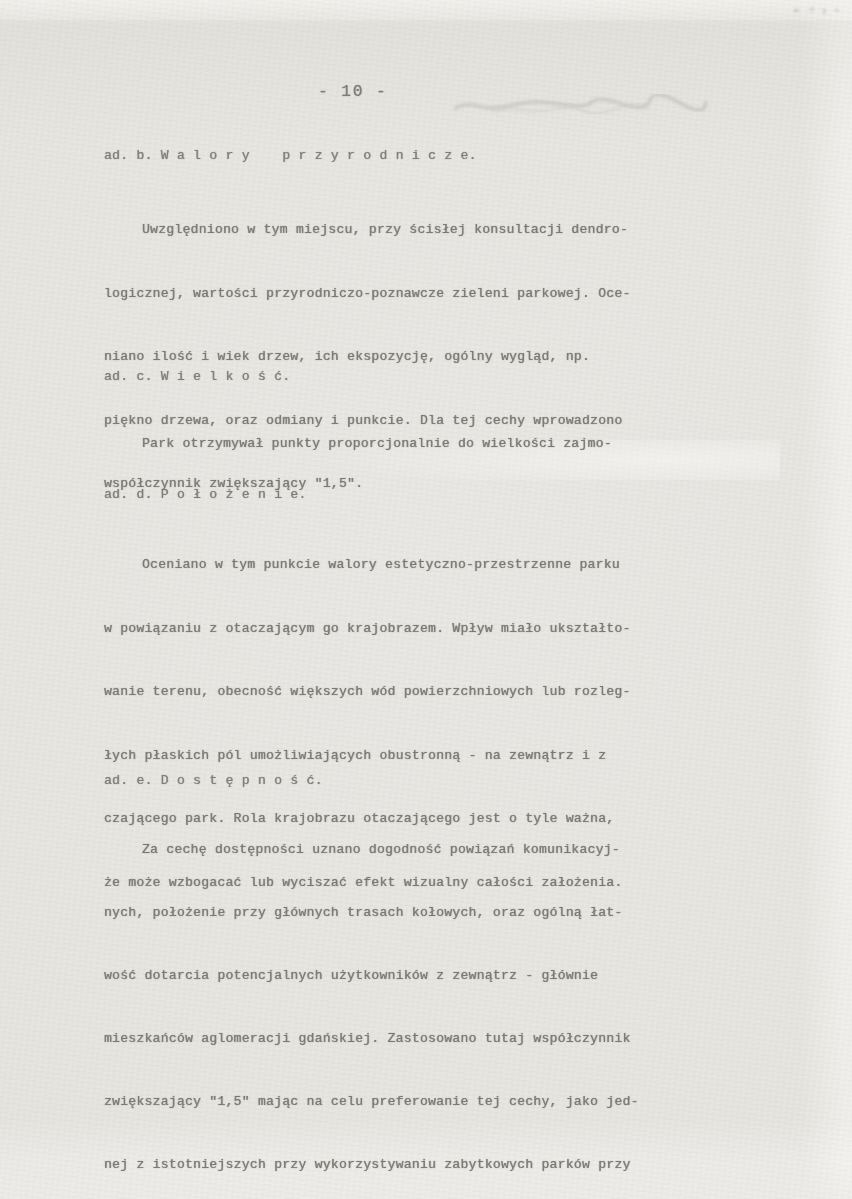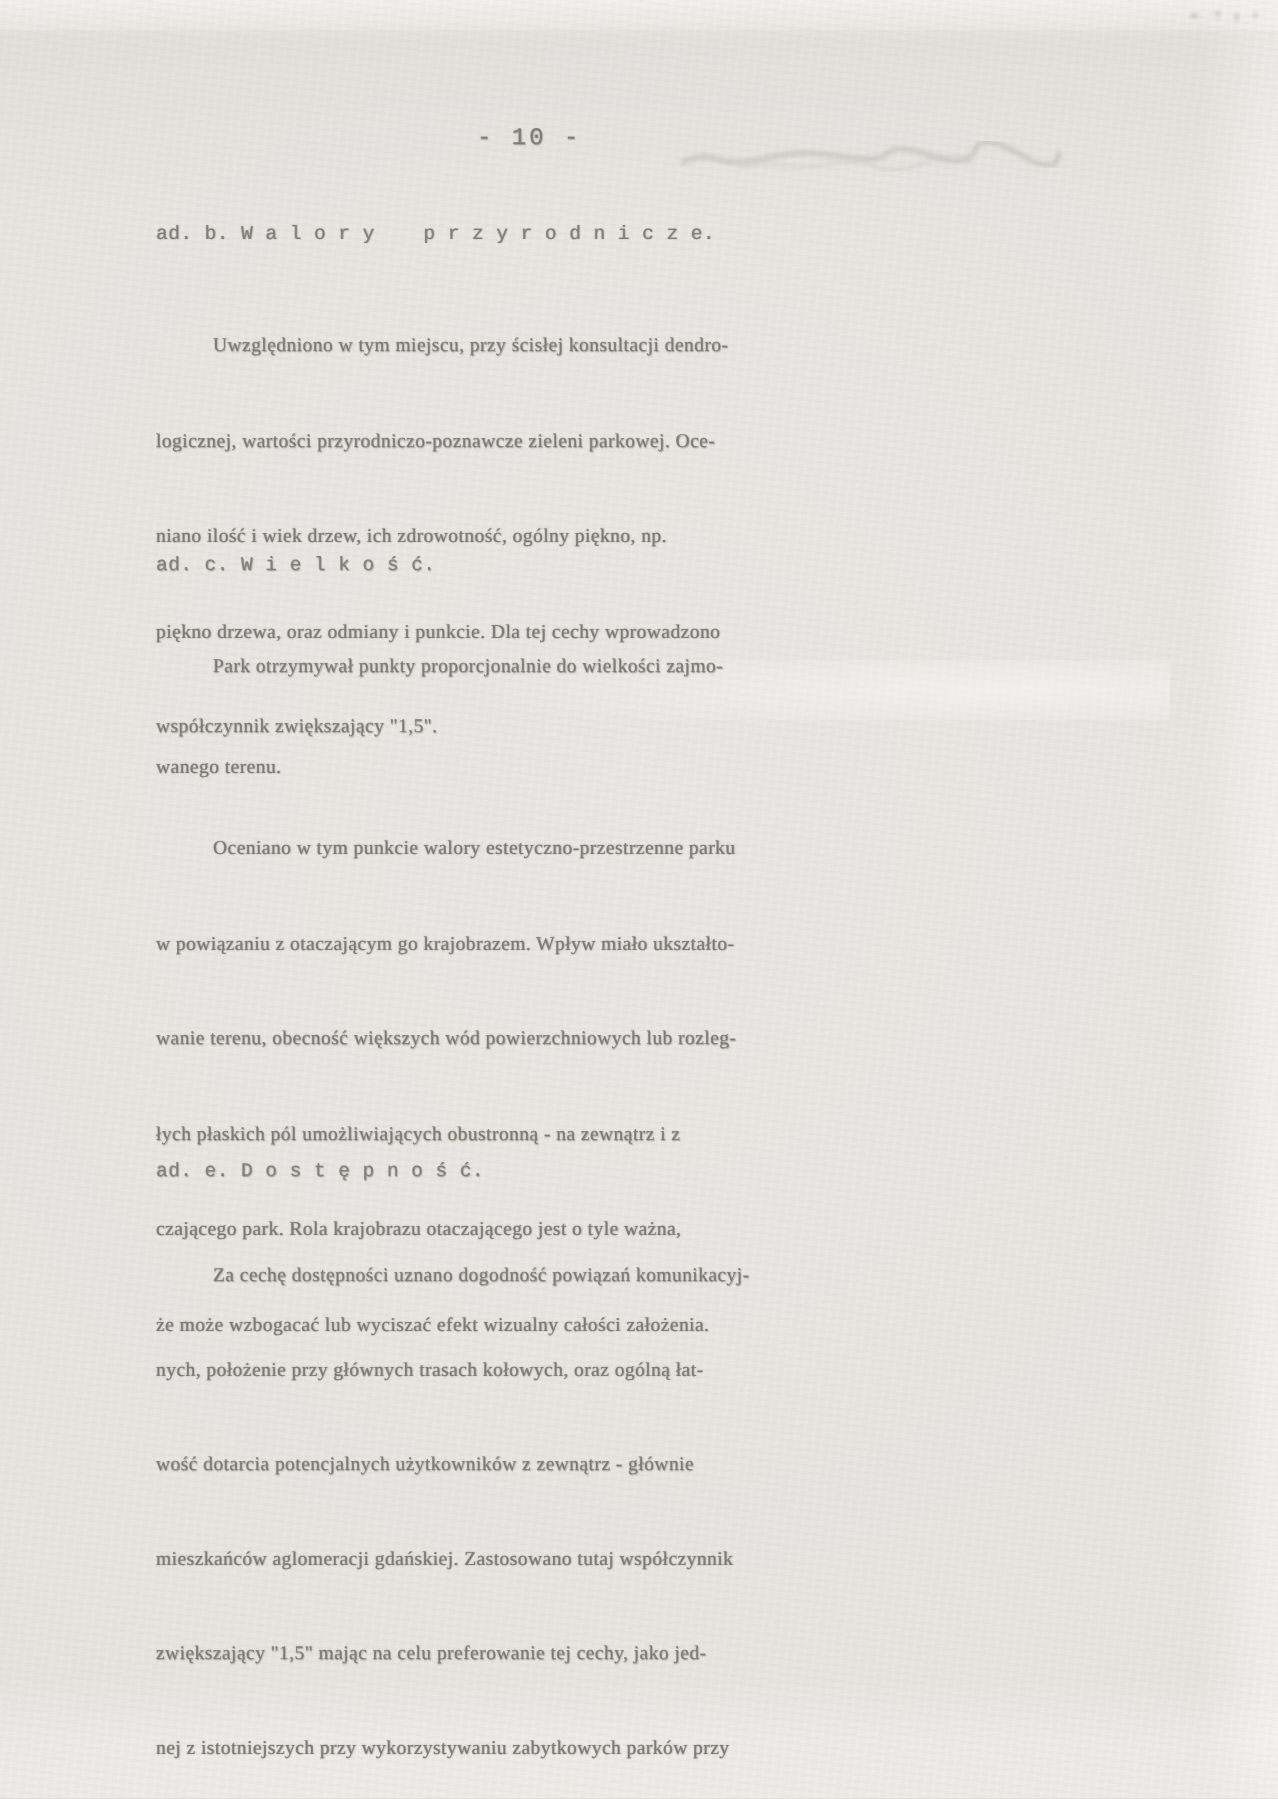--- a/index.html
+++ b/index.html
@@ -50,21 +50,20 @@
   .pagenum {
     font-size: 16px;
     letter-spacing: 2px;
   }
   .heading {
     opacity: 0.95;
   }
   .para .line {
     line-height: 33.5px;
     height: 33.5px;
-    font-family: Liberation Serif, serif;
   }
   .para.tight .line { line-height: 33px; height: 33px; }
   .para.loose .line { line-height: 36.5px; height: 36.5px; }
   .para .line.indent { padding-left: 38px; }
   .ghost-squiggle {
     position: absolute;
     left: 452px;
     top: 94px;
     opacity: 0.5;
   }
@@ -109,31 +108,31 @@
   </svg>
 
   <div class="pencil-marks"></div>
 
   <div class="smudge-band"></div>
 
   <div class="typed heading" style="left:104px; top:148px;">ad. b. W a l o r y    p r z y r o d n i c z e.</div>
   <div class="typed para" style="left:104px; top:183px;">
     <div class="line indent">Uwzględniono w tym miejscu, przy ścisłej konsultacji dendro-</div>
     <div class="line">logicznej, wartości przyrodniczo-poznawcze zieleni parkowej. Oce-</div>
-    <div class="line">niano ilość i wiek drzew, ich zdrowotność, ogólny piękno, np.</div>
+    <div class="line">niano ilość i wiek drzew, ich ekspozycję, ogólny wygląd, np.</div>
     <div class="line">piękno drzewa, oraz odmiany i punkcie. Dla tej cechy wprowadzono</div>
     <div class="line">współczynnik zwiększający "1,5".</div>
   </div>
 
   <div class="typed heading" style="left:104px; top:369px;">ad. c. W i e l k o ś ć.</div>
   <div class="typed para loose" style="left:104px; top:396px;">
     <div class="line indent">Park otrzymywał punkty proporcjonalnie do wielkości zajmo-</div>
-    <div class="line">wanego terenu.</div>
   </div>
 
+  <div class="typed heading" style="left:104px; top:487px;">ad. d. P o ł o ż e n i e.</div>
   <div class="typed para" style="left:104px; top:518px;">
     <div class="line indent">Oceniano w tym punkcie walory estetyczno-przestrzenne parku</div>
     <div class="line">w powiązaniu z otaczającym go krajobrazem. Wpływ miało ukształto-</div>
     <div class="line">wanie terenu, obecność większych wód powierzchniowych lub rozleg-</div>
     <div class="line">łych płaskich pól umożliwiających obustronną - na zewnątrz i z</div>
     <div class="line">czającego park. Rola krajobrazu otaczającego jest o tyle ważna,</div>
     <div class="line">że może wzbogacać lub wyciszać efekt wizualny całości założenia.</div>
   </div>
 
   <div class="typed heading" style="left:104px; top:773px;">ad. e. D o s t ę p n o ś ć.</div>

